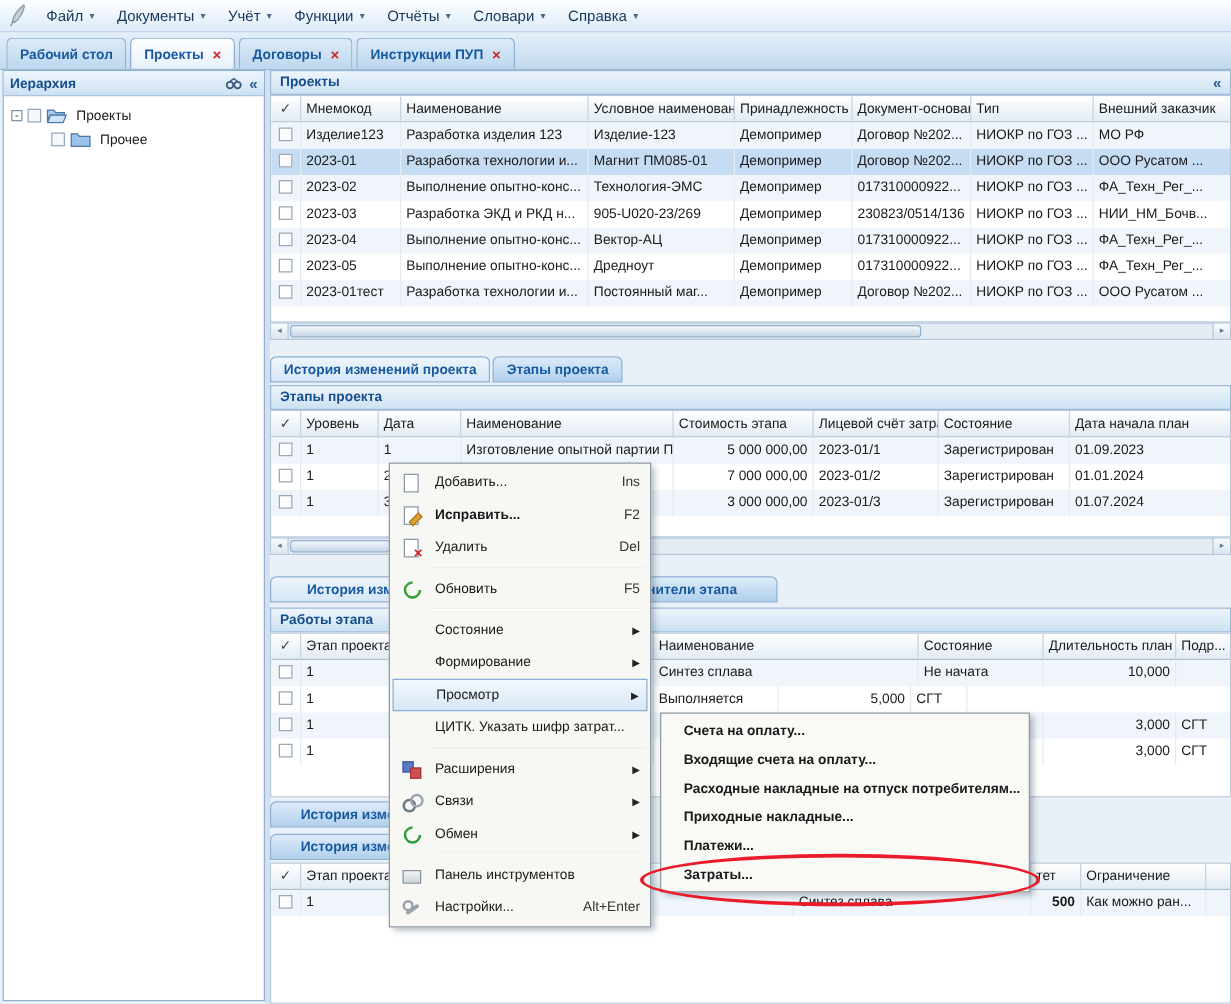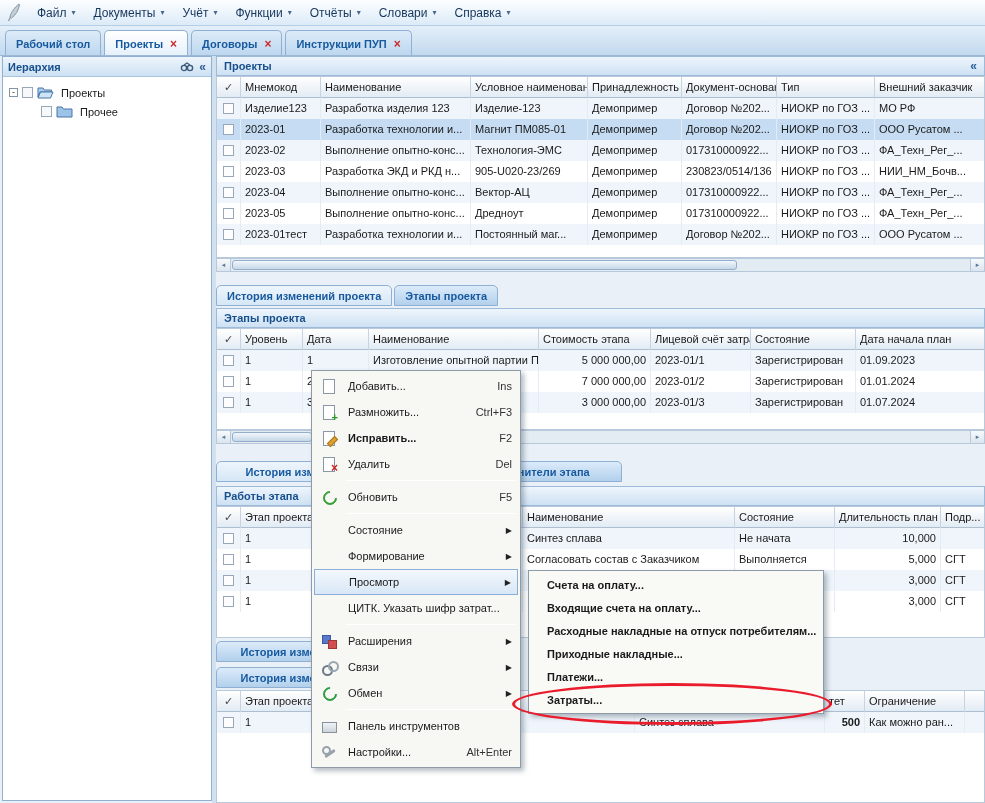--- a/index.html
+++ b/index.html
@@ -402,21 +402,20 @@
       <div class="t-c" style="width: 210px;"></div>
       <div class="t-c" style="width: 212px;">Синтез сплава</div>
       <div class="t-c" style="width: 100px;">Не начата</div>
       <div class="t-c" style="width: 106px; text-align: right;">10,000</div>
       <div class="t-c" style="width: 45px;"></div>
     </div>
     <div class="t-row">
       <div class="t-c" style="width: 24px; text-align: center;"><span class="cb"></span></div>
       <div class="t-c" style="width: 72px;">1</div>
       <div class="t-c" style="width: 210px;"></div>
-      <div class="t-c" style="width: 212px;">Согласовать состав с Заказчиком</div>
       <div class="t-c" style="width: 100px;">Выполняется</div>
       <div class="t-c" style="width: 106px; text-align: right;">5,000</div>
       <div class="t-c" style="width: 45px;">СГТ</div>
     </div>
     <div class="t-row alt">
       <div class="t-c" style="width: 24px; text-align: center;"><span class="cb"></span></div>
       <div class="t-c" style="width: 72px;">1</div>
       <div class="t-c" style="width: 210px;"></div>
       <div class="t-c" style="width: 212px;"></div>
       <div class="t-c" style="width: 100px;"></div>
@@ -459,25 +458,20 @@
     </div>
   </div>
 
 <div class="ctx" id="ctx">
   <div class="ctx-strip"></div>
 <div class="ctx-item">
       <span class="cicon add-doc"></span>
       <span class="lbl">Добавить...</span>
       <span class="sc">Ins</span>
     </div>
-    <div class="ctx-item">
-      <span class="cicon copy-doc"></span>
-      <span class="lbl">Размножить...</span>
-      <span class="sc">Ctrl+F3</span>
-    </div>
     <div class="ctx-item b">
       <span class="cicon edit-doc"></span>
       <span class="lbl">Исправить...</span>
       <span class="sc">F2</span>
     </div>
     <div class="ctx-item">
       <span class="cicon delete-doc"></span>
       <span class="lbl">Удалить</span>
       <span class="sc">Del</span>
     </div>

